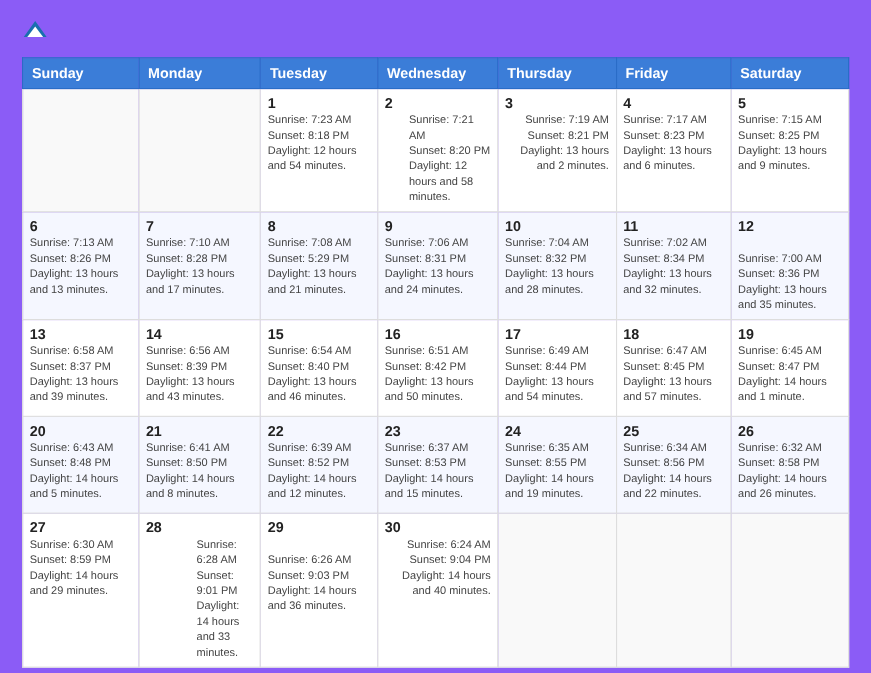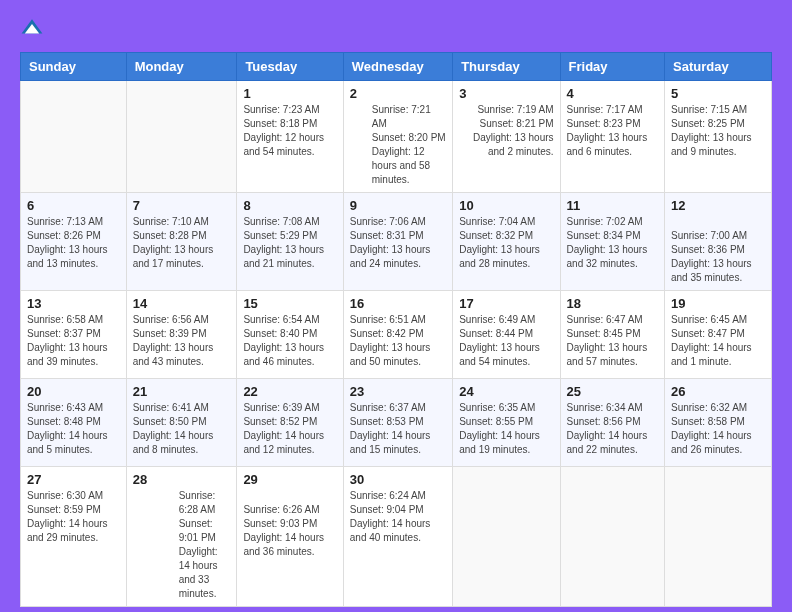--- a/index.html
+++ b/index.html
@@ -300,21 +300,21 @@
 Daylight: 14 hours and 33 minutes.</div>
           </td>
           <td>
             <div class="day-number">29</div>
             <div class="day-info" style="white-space: pre-line; margin-top: 16px;">Sunrise: 6:26 AM
 Sunset: 9:03 PM
 Daylight: 14 hours and 36 minutes.</div>
           </td>
           <td>
             <div class="day-number">30</div>
-            <div class="day-info" style="white-space: pre-line;">Sunrise: 6:24 AM
+            <div class="day-info" style="white-space: pre-line; text-align: right;">Sunrise: 6:24 AM
 Sunset: 9:04 PM
 Daylight: 14 hours and 40 minutes.</div>
           </td>
           <td class="empty"></td>
           <td class="empty"></td>
           <td class="empty"></td>
         </tr>
       </tbody>
   </table>
 </div>

